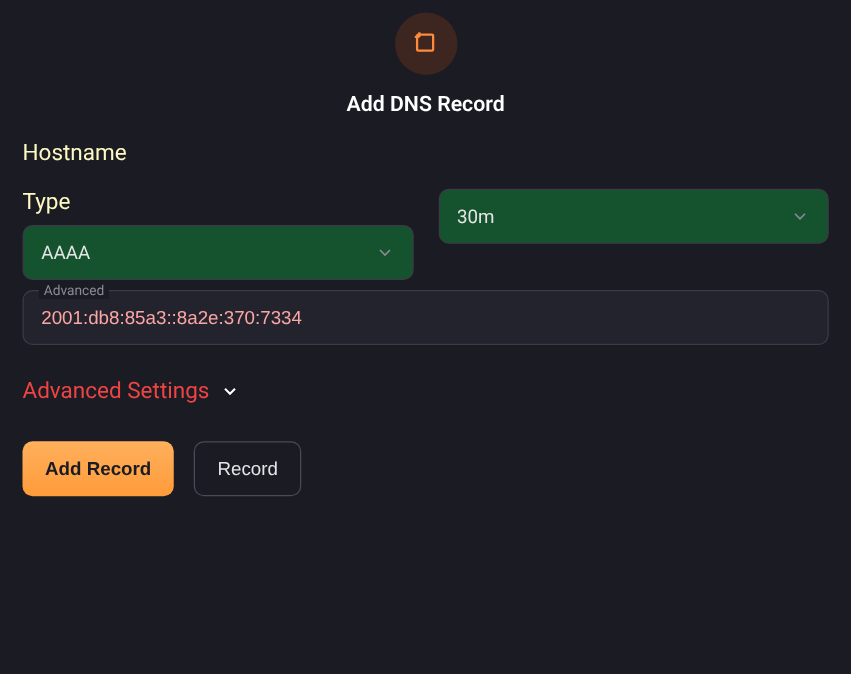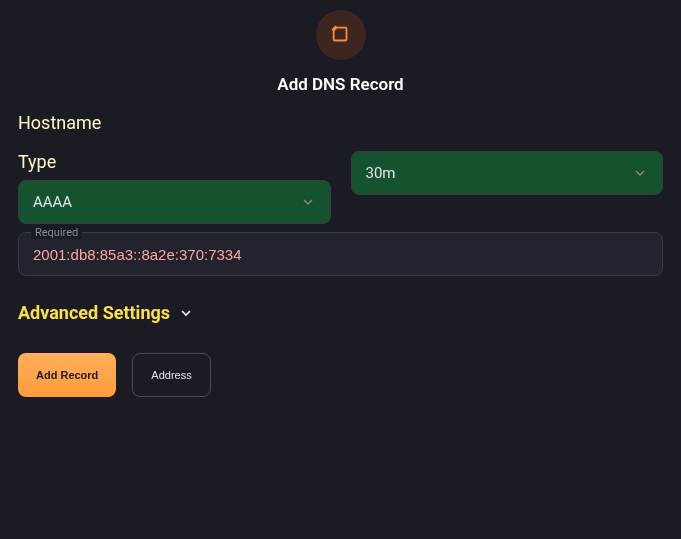--- a/index.html
+++ b/index.html
@@ -109,34 +109,34 @@
     outline: none;
     color: #fca5a5;
     font-size: 15px;
     padding: 0 14px;
   }
   .advanced {
     display: flex;
     align-items: center;
     gap: 8px;
     font-size: 18px;
-    font-weight: 700;
-    color: #fde047;
+    font-weight: 400;
+    color: #ef4444;
     cursor: pointer;
     margin-top: 26px;
     margin-bottom: 30px;
     width: fit-content;
   }
   .advanced svg { width: 16px; height: 16px; }
   .actions { display: flex; gap: 16px; }
   .btn {
     height: 44px;
     padding: 12px 18px;
     border-radius: 8px;
-    font-size: 11px;
+    font-size: 15px;
     font-weight: 500;
     cursor: pointer;
     border: none;
     display: flex;
     align-items: center;
   }
   .btn-primary {
     background: linear-gradient(180deg, #ffb05c 0%, #ff9b3a 100%);
     color: #1a1b23;
     font-weight: 600;
@@ -179,28 +179,28 @@
       <span>30m</span>
       <svg viewBox="0 0 24 24" fill="none" stroke="#8a8b94" stroke-width="2">
           <path d="M6 9l6 6 6-6"></path>
         </svg>
     </div>
   </div>
 </div>
 
 <div class="form-row">
   <div class="field-float">
-    <span class="float-label">Required</span>
+    <span class="float-label">Advanced</span>
     <input type="text" value="2001:db8:85a3::8a2e:370:7334" style="">
   </div>
 </div>
 
 <div class="advanced">
   <span>Advanced Settings</span>
   <svg viewBox="0 0 24 24" fill="none" stroke="#ffffff" stroke-width="2.5">
       <path d="M6 9l6 6 6-6"></path>
     </svg>
 </div>
 
 <div class="actions">
   <button class="btn btn-primary">Add Record</button>
-  <button class="btn btn-secondary">Address</button>
+  <button class="btn btn-secondary">Record</button>
 </div>
 
 </body></html>

